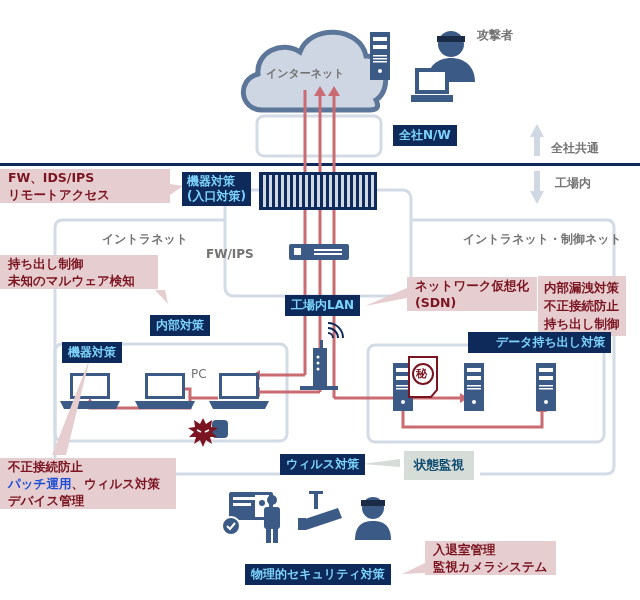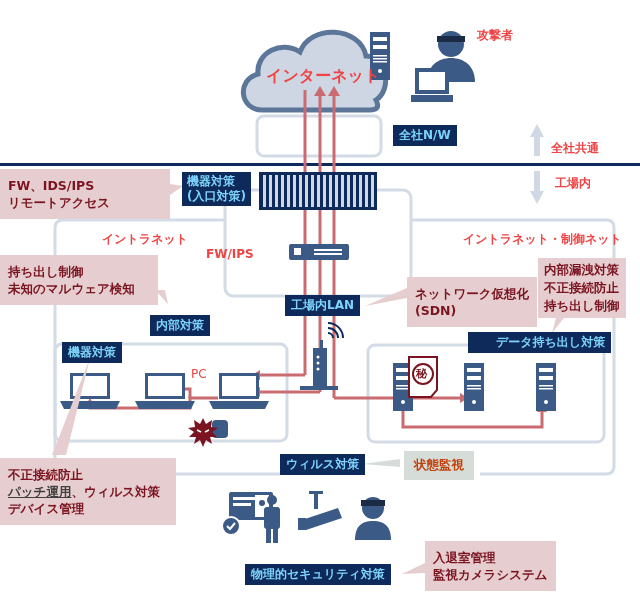--- a/index.html
+++ b/index.html
@@ -2,25 +2,25 @@
 <html><head>
 <meta charset="utf-8">
 <style>
   html, body { margin:0; padding:0; background:#ffffff; }
   body { width:640px; height:600px; position:relative; overflow:hidden;
          font-family:"DejaVu Sans", "Liberation Sans", sans-serif; }
   .abs { position:absolute; }
   .navy-label { position:absolute; background:#0e2a5a; color:#7dd3fc; font-size:12px;
                 font-weight:bold; padding:3px 6px; line-height:15px; white-space:nowrap; }
   .pink-callout { position:absolute; background:#e6cdcf; color:#7a1420; font-size:12.5px;
-                  font-weight:bold; line-height:17px; padding:8px 8px; white-space:nowrap; }
-  .green-callout { position:absolute; background:#d6ddd8; color:#c2410c; font-size:12.5px;
+                  font-weight:bold; line-height:17px; padding:0 8px; white-space:nowrap; }
+  .green-callout { position:absolute; background:#d6ddd8; color:#0c4a6e; font-size:12.5px;
                    font-weight:bold; padding:6px 10px; white-space:nowrap;text-align:right; }
-  .navy-text { position:absolute; color:#ef4444; font-size:12px; font-weight:bold; white-space:nowrap; }
-  .blue { color:#404040;text-decoration:underline; }
+  .navy-text { position:absolute; color:#737373; font-size:12px; font-weight:bold; white-space:nowrap; }
+  .blue { color:#1d4ed8; }
   svg { position:absolute; left:0; top:0; }
 </style>
 </head>
 <body>
 
 <svg width="640" height="600" viewBox="0 0 640 600">
 
   <rect x="0" y="163" width="640" height="3" fill="#0e2a5a"></rect>
 
   <g fill="#cfd8e3">
@@ -216,21 +216,21 @@
 
   <polygon points="170,184 183,186 170,195" fill="#e6cdcf"></polygon>
   <polygon points="155,290 165,290 168,304" fill="#e6cdcf"></polygon>
   <polygon points="52,455 66,455 90,358" fill="#e6cdcf"></polygon>
   <polygon points="407,288 407,298 365,306" fill="#e6cdcf"></polygon>
   <polygon points="556,318 564,318 552,333" fill="#e6cdcf"></polygon>
   <polygon points="400,459 400,467 362,464" fill="#d6ddd8"></polygon>
   <polygon points="425,563 425,573 402,574" fill="#e6cdcf"></polygon>
 </svg>
 
-<span class="navy-text" style="left:266px;top:66px;font-size:16px;">インターネット</span>
+<span class="navy-text" style="left:266px;top:66px;font-size:11px;">インターネット</span>
 <span class="navy-text" style="left:477px;top:27px;">攻撃者</span>
 <span class="navy-label" style="left:393px;top:125px;">全社N/W</span>
 <span class="navy-text" style="left:551px;top:140px;">全社共通</span>
 <span class="navy-text" style="left:555px;top:175px;">工場内</span>
 
 <div class="pink-callout" style="left:0px;top:169px;width:154px;">
   <div>FW、IDS/IPS</div>
   <div>リモートアクセス</div>
 </div>
 <div class="navy-label" style="left:182px;top:172px;padding:2px 5px;">
@@ -246,21 +246,21 @@
   <div>持ち出し制御</div>
   <div>未知のマルウェア検知</div>
 </div>
 
 <span class="navy-label" style="left:270px;top:295px;margin-left:15px;">工場内LAN</span>
 
 <div class="pink-callout" style="left:407px;top:277px;">
   <div>ネットワーク仮想化</div>
   <div>(SDN)</div>
 </div>
-<div class="pink-callout" style="left:538px;top:258px;padding:3px 6px;line-height:18px;">
+<div class="pink-callout" style="left:538px;top:276px;padding:3px 6px;line-height:18px;">
   <div>内部漏洩対策</div>
   <div>不正接続防止</div>
   <div>持ち出し制御</div>
 </div>
 
 <span class="navy-label" style="left:150px;top:315px;">内部対策</span>
 <span class="navy-label" style="left:62px;top:342px;">機器対策</span>
 <span class="navy-text" style="left:191px;top:367px;font-weight:normal;">PC</span>
 <span class="navy-label" style="left:468px;top:332px;padding-left:28px;">データ持ち出し対策</span>
 <span class="abs" style="left:416px;top:366px;color:#7a1420;font-size:11px;font-weight:bold;">秘</span>

